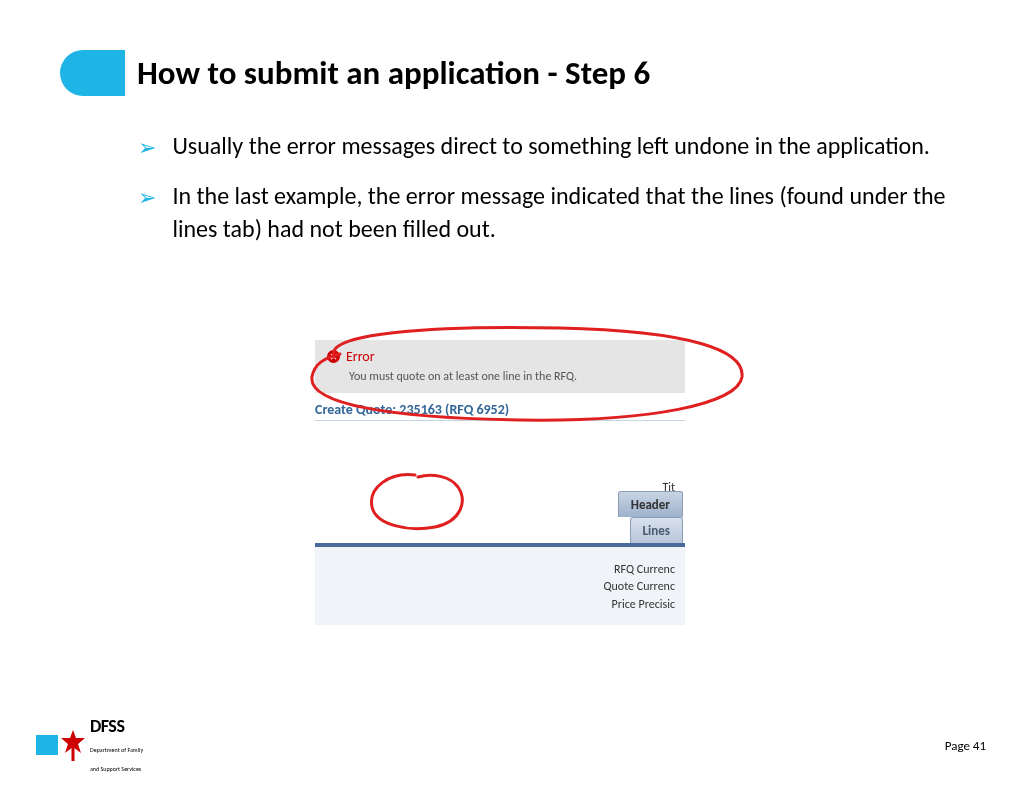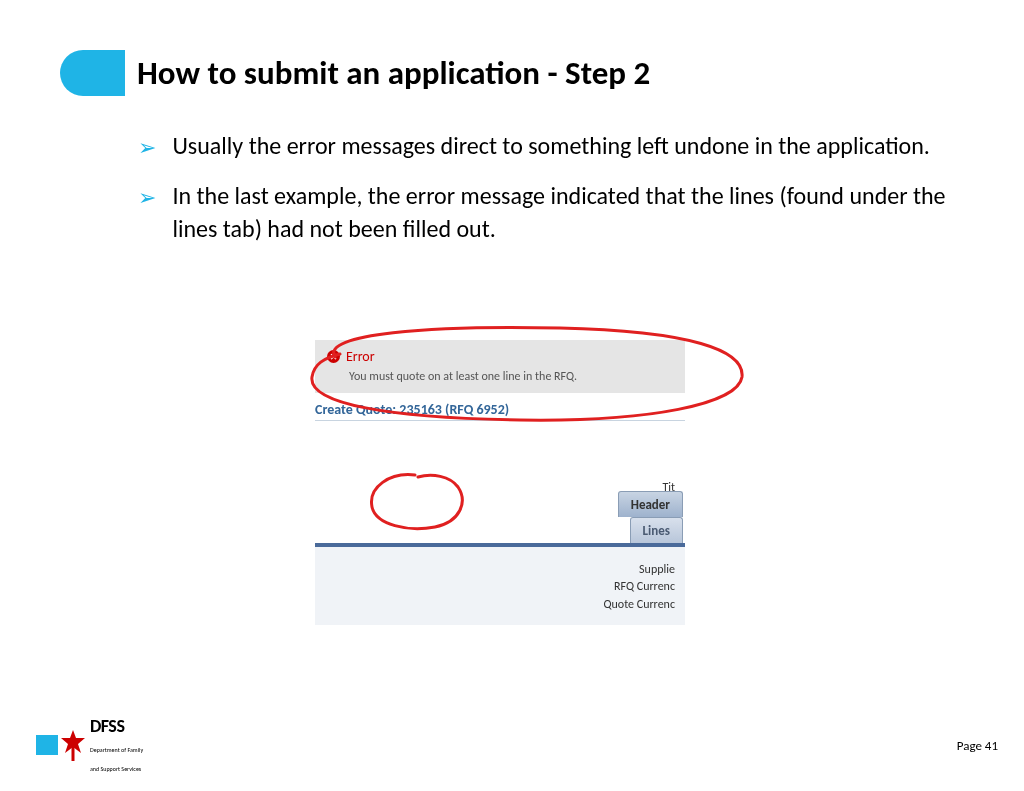--- a/index.html
+++ b/index.html
@@ -160,21 +160,21 @@
       left: 45px;
       top: -24px;
       width: 115px;
       height: 70px;
       pointer-events: none;
     }
     .footer {
       position: absolute;
       bottom: 18px;
       left: 0;
-      right: 0;
+      right: 12px;
       display: flex;
       align-items: center;
     }
     .footer-left {
       display: flex;
       align-items: center;
       margin-left: 36px;
     }
     .small-blue {
       width: 22px;
@@ -209,21 +209,21 @@
       margin-right: 26px;
       font-size: 13px;
       text-align: center;
     }
   </style>
 </head>
 <body>
 
 <div class="header-row">
   <div class="blue-shape"></div>
-  <h1 class="title">How to submit an application - Step 2</h1>
+  <h1 class="title">How to submit an application - Step 6</h1>
 </div>
 
 <div class="bullets">
   <div class="bullet-row">
     <span class="chevron">➢</span>
     <span class="bullet-text">Usually the error messages direct to something left undone in the application.</span>
   </div>
   <div class="bullet-row">
     <span class="chevron">➢</span>
     <span class="bullet-text">In the last example, the error message indicated that the lines (found under the lines tab) had not been filled out.</span>
@@ -247,23 +247,23 @@
 
   <div class="tit-text">Tit</div>
 
   <div class="tabs-area">
     <div class="tabs-row">
       <div class="tab">Header</div>
       <div class="tab inactive">Lines</div>
     </div>
     <div class="tab-underline"></div>
     <div class="tab-content">
-      <div>Supplie</div>
       <div>RFQ Currenc</div>
       <div>Quote Currenc</div>
+      <div>Price Precisic</div>
     </div>
     <svg class="red-circle-2" viewBox="0 0 115 70">
       <path d="M 55 8 C 30 5, 8 20, 12 40 C 16 58, 48 65, 75 60 C 100 55, 108 35, 98 20 C 90 9, 72 6, 58 10" stroke="#e02020" stroke-width="3" fill="none" stroke-linecap="round"></path>
     </svg>
   </div>
 </div>
 
 <div class="footer">
   <div class="footer-left">
     <div class="small-blue"></div>

